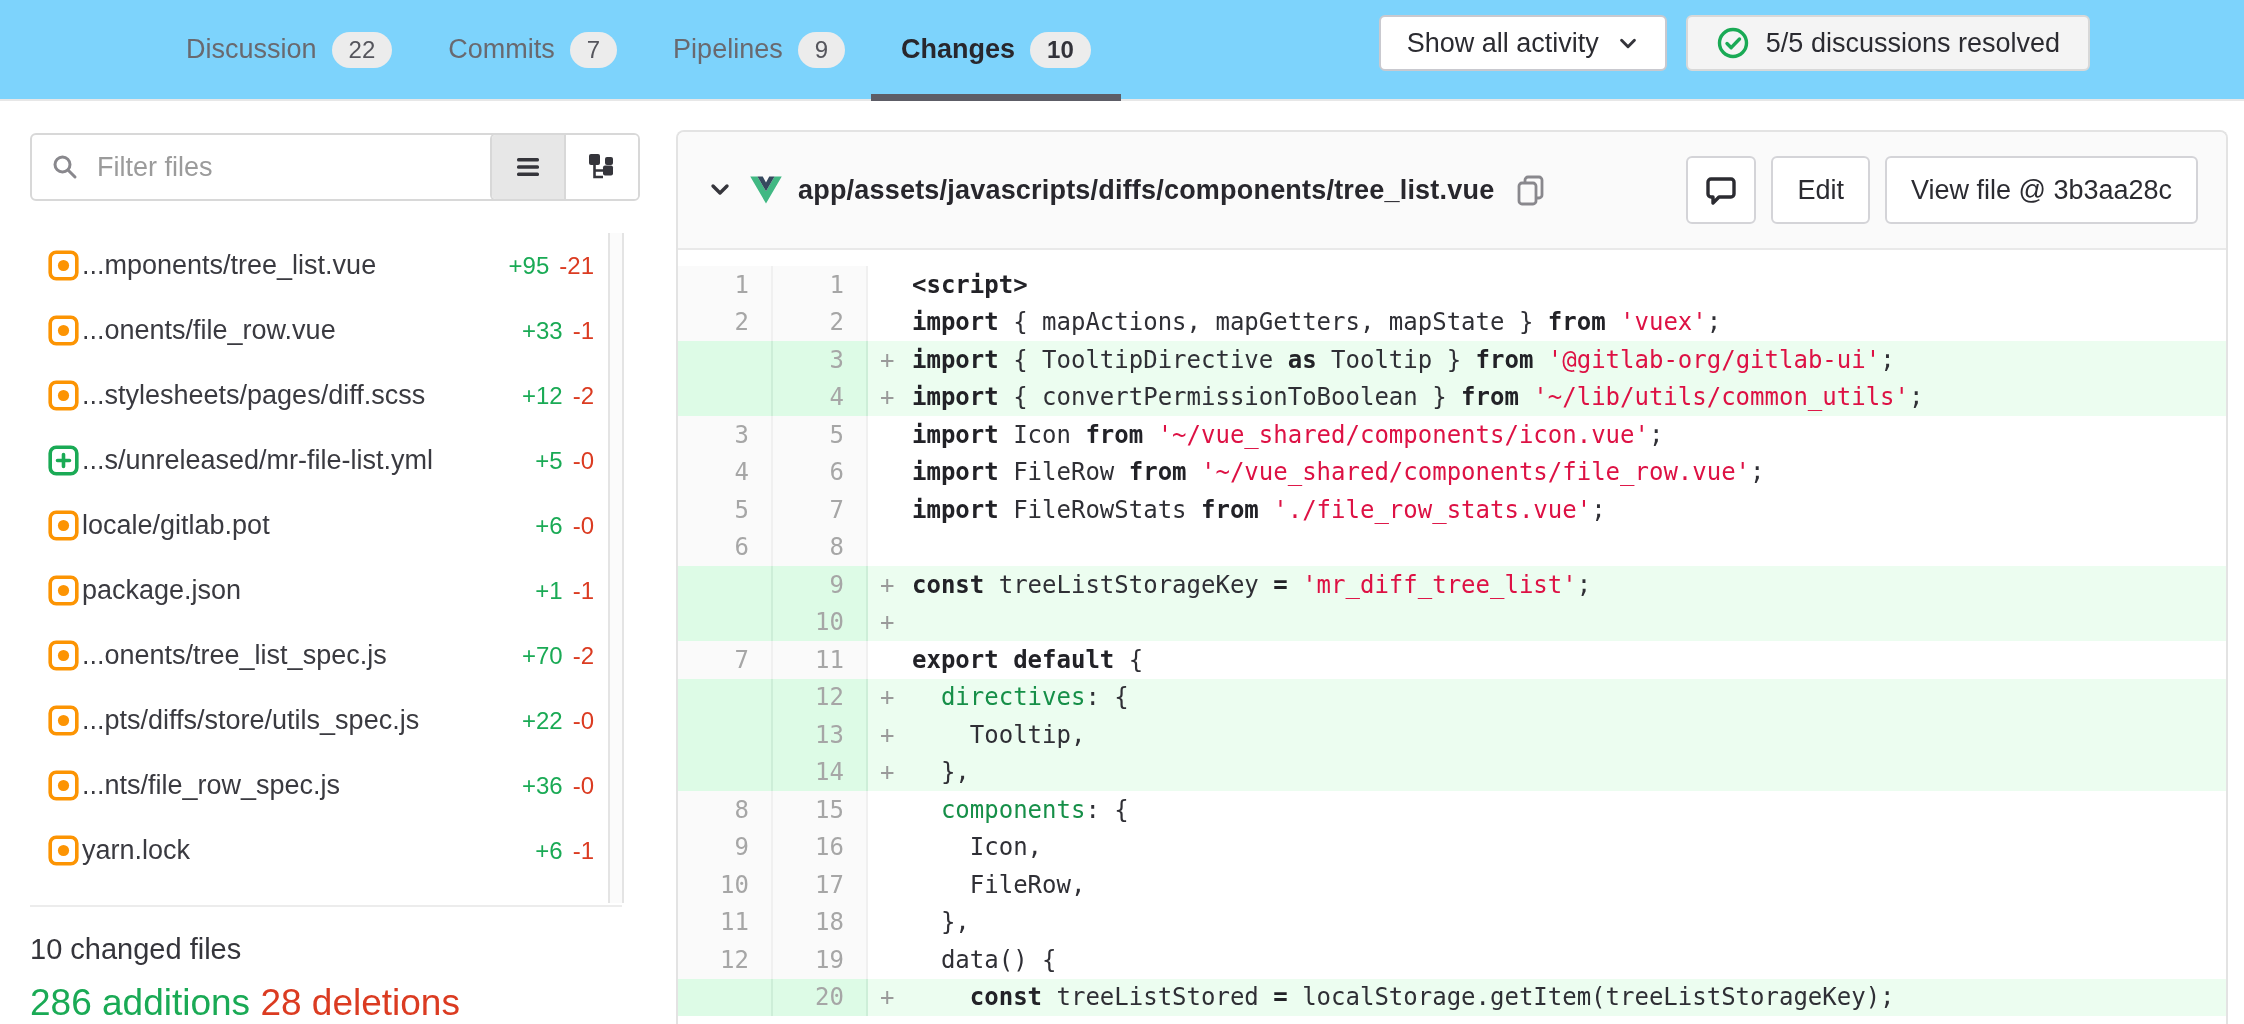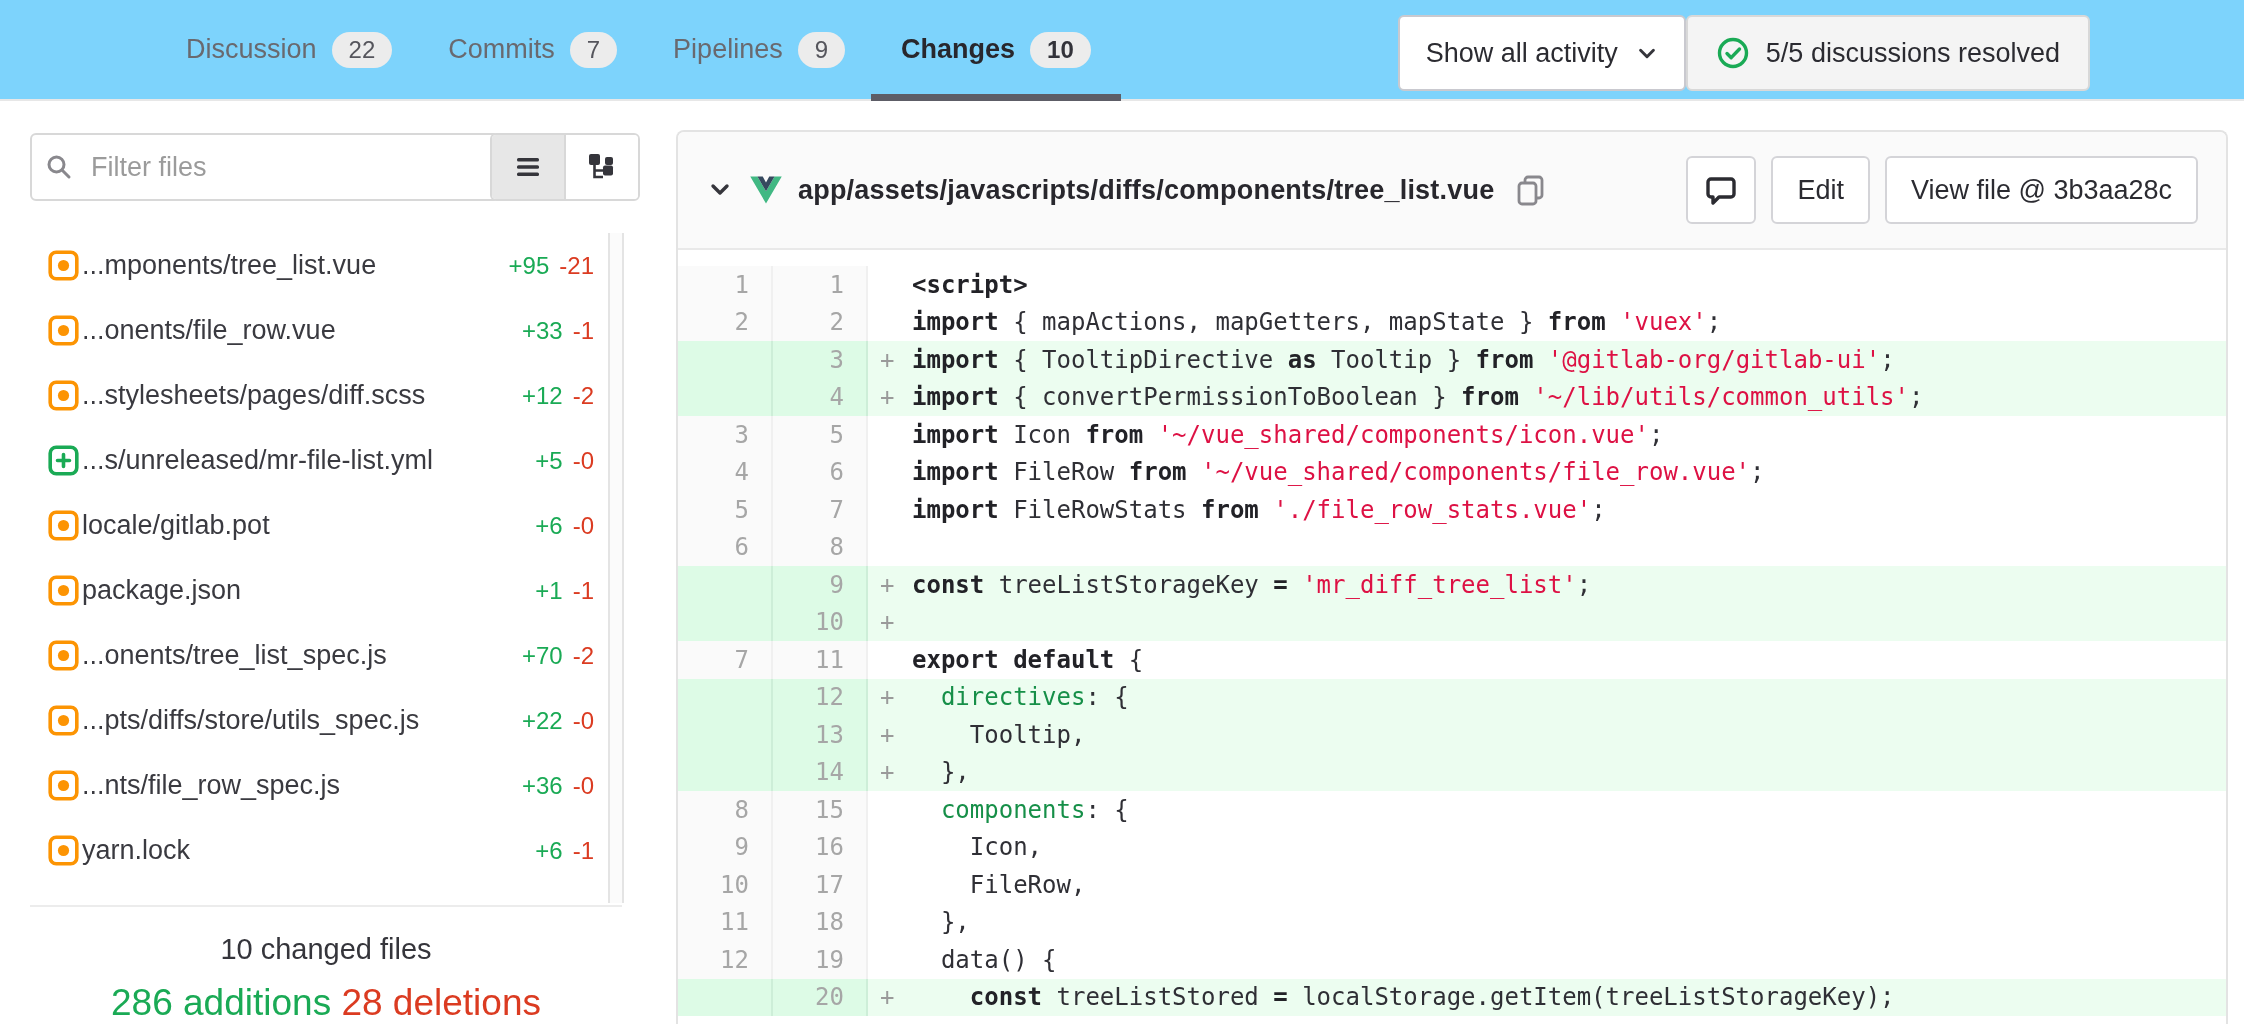--- a/index.html
+++ b/index.html
@@ -8,47 +8,47 @@
   svg{display:block;}
 
   
   .tabbar{position:absolute;top:0;left:0;right:0;height:99px;border-bottom:2px solid #e7e7e7;background:#7dd3fc;}
   .tabs{position:absolute;left:186px;top:0;height:100%;display:flex;gap:56px;align-items:center;}
   .tab{position:relative;display:flex;align-items:center;gap:15px;height:100%;font-size:27px;color:#69696f;cursor:pointer;}
   .tab .badge{background:#ececec;color:#55555c;border-radius:26px;padding:6px 17px;font-size:24px;line-height:1;}
   .tab.active{color:#28272d;font-weight:700;}
   .tab.active .badge{color:#33333a;font-weight:700;}
   .tab.active::after{content:"";position:absolute;left:-30px;right:-30px;bottom:-2px;height:7px;background:#5d5d66;}
-  .tabbar-right{position:absolute;right:154px;top:15px;display:flex;height:76px;}
+  .tabbar-right{position:absolute;right:154px;top:15px;display:flex;gap:19px;height:56px;}
   .btn{display:flex;align-items:center;background:#fff;border:2px solid #c9c9cf;border-radius:6px;
        font-size:27px;color:#2b2b31;padding:0 26px;gap:18px;cursor:pointer;white-space:nowrap;}
   .btn-resolved{background:#f4f4f4;border-color:#d8d8d8;gap:16px;padding:0 28px;}
 
   
   .sidebar{position:absolute;left:30px;top:133px;width:610px;height:891px;}
   .filter-box{position:absolute;left:0;top:0;width:442px;height:64px;border:2px solid #d8d8d8;border-radius:6px;
-              display:flex;align-items:center;padding:0 12px;gap:15px;background:#fff;}
+              display:flex;align-items:center;padding:0 18px;gap:15px;background:#fff;}
   .filter-box input{border:none;outline:none;font-size:27px;flex:1;font-family:inherit;color:#2f2f35;min-width:0;}
   .filter-box input::placeholder{color:#9b9b9b;}
   .view-toggle{position:absolute;left:460px;top:0;width:146px;height:64px;border:2px solid #d8d8d8;border-radius:6px;
                display:flex;overflow:hidden;background:#fff;}
   .view-toggle .vt{flex:1;display:flex;align-items:center;justify-content:center;cursor:pointer;background:#fff;}
   .view-toggle .vt.active{background:#e7e7e7;}
   .view-toggle .vt + .vt{border-left:2px solid #d8d8d8;}
 
   .file-list{position:absolute;left:0;top:100px;width:610px;}
   .file-row{height:65px;display:flex;align-items:center;gap:3px;padding:0 46px 0 18px;cursor:pointer;}
   .file-row .fname{flex:1;font-size:27px;color:#3a3a40;white-space:nowrap;overflow:hidden;}
   .file-row .stats{display:flex;gap:10px;font-size:24px;}
   .stat-add{color:var(--green);}
   .stat-del{color:var(--red);}
   .list-scrollbar{position:absolute;left:578px;top:100px;width:12px;height:670px;background:#fbfbfb;
                   border-left:2px solid #e4e4e4;border-right:2px solid #e4e4e4;}
   .sidebar-divider{position:absolute;left:0;top:772px;width:592px;border-top:2px solid #ececec;}
-  .summary{position:absolute;left:0;top:800px;width:592px;text-align:center;}
+  .summary{position:absolute;left:0;top:800px;width:592px;}
   .summary .l1{font-size:29px;color:#35353b;margin-bottom:16px;}
   .summary .l2{font-size:37px;}
   .summary .adds{color:var(--green);}
   .summary .dels{color:var(--red);}
 
   
   .diff-panel{position:absolute;left:676px;top:130px;width:1548px;height:894px;border:2px solid #e3e3e3;
               border-bottom:none;border-radius:8px 8px 0 0;background:#fff;overflow:hidden;}
   .diff-header{height:116px;background:#fafafa;border-bottom:2px solid #e9e9e9;display:flex;align-items:center;
                padding:0 28px 0 20px;}

